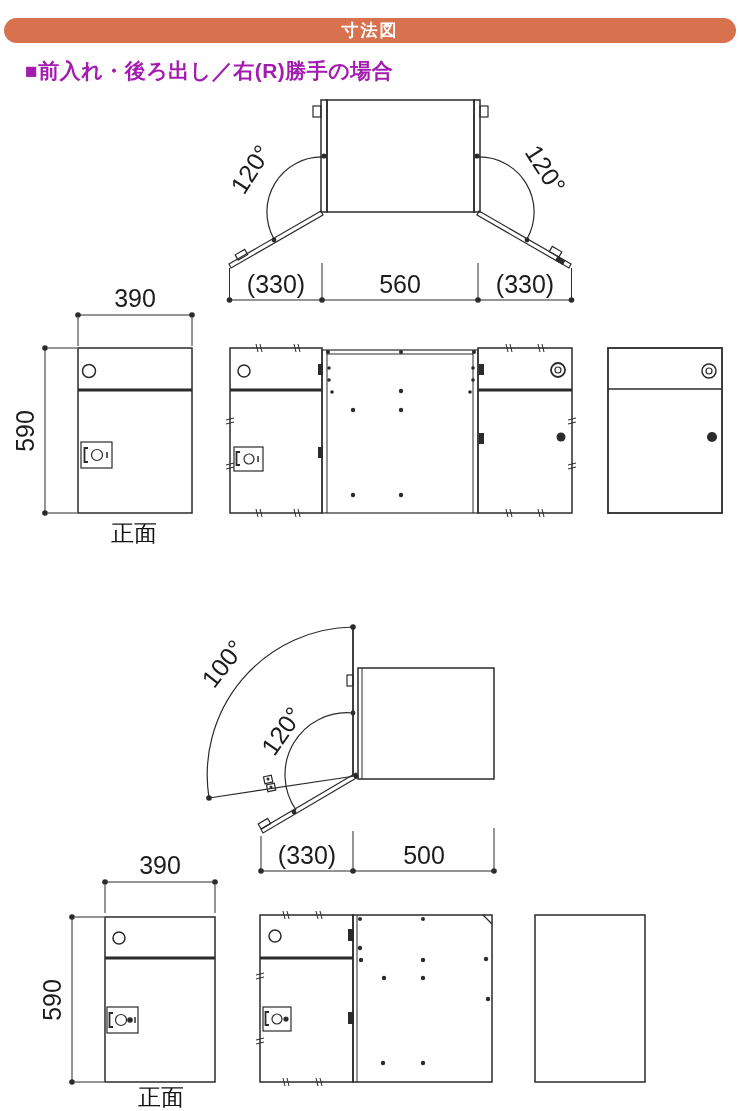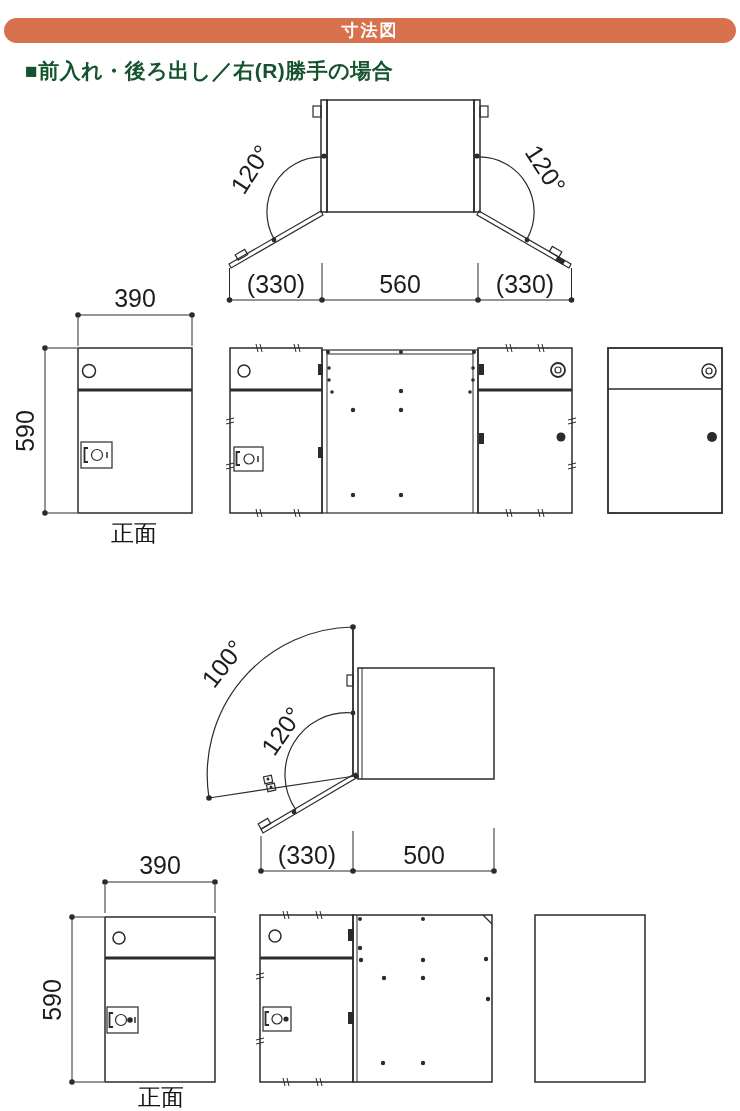--- a/index.html
+++ b/index.html
@@ -2,21 +2,21 @@
 <html><head>
 <meta charset="utf-8">
 <style>
   html,body{margin:0;padding:0;background:#fff;}
   .page{position:relative;width:740px;height:1111px;background:#ffffff;
         font-family:"Liberation Sans",sans-serif;overflow:hidden;}
   .header-bar{position:absolute;left:4px;top:18px;width:732px;height:25px;
         background:#d7714e;border-radius:13px;display:flex;align-items:center;
         justify-content:center;}
   .header-bar span{color:#ffffff;font-weight:bold;font-size:17px;letter-spacing:2px;}
-  .sec-title{position:absolute;font-size:21px;font-weight:bold;color:#14532d;
+  .sec-title{position:absolute;font-size:21px;font-weight:bold;color:#a21caf;
         letter-spacing:0.5px;white-space:nowrap;}
   #t1{left:25px;top:57px;}
   #t2{left:33px;top:589px;}
   svg{position:absolute;left:0;top:0;}
   .ln{stroke:#2b2b2b;fill:none;stroke-width:1.5;}
   .t12{stroke-width:1.2;}
   .t1{stroke-width:1;}
   .t18{stroke-width:1.8;}
   .thk{stroke-width:2.8;}
   .dot{fill:#2b2b2b;stroke:none;}

